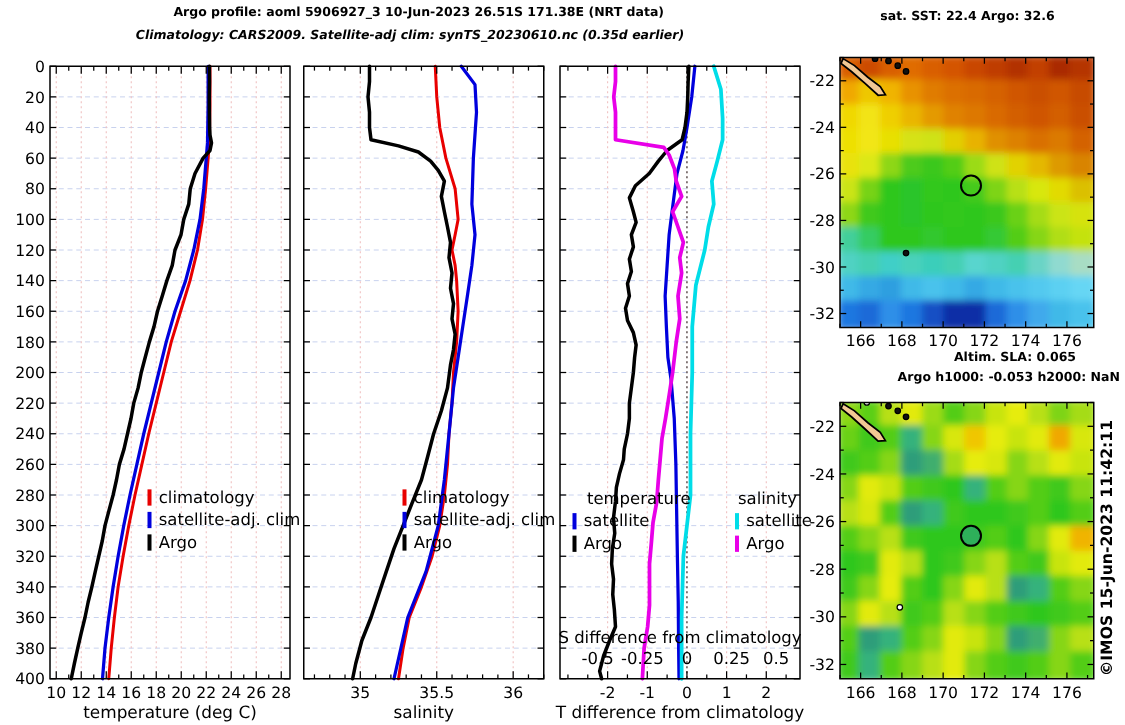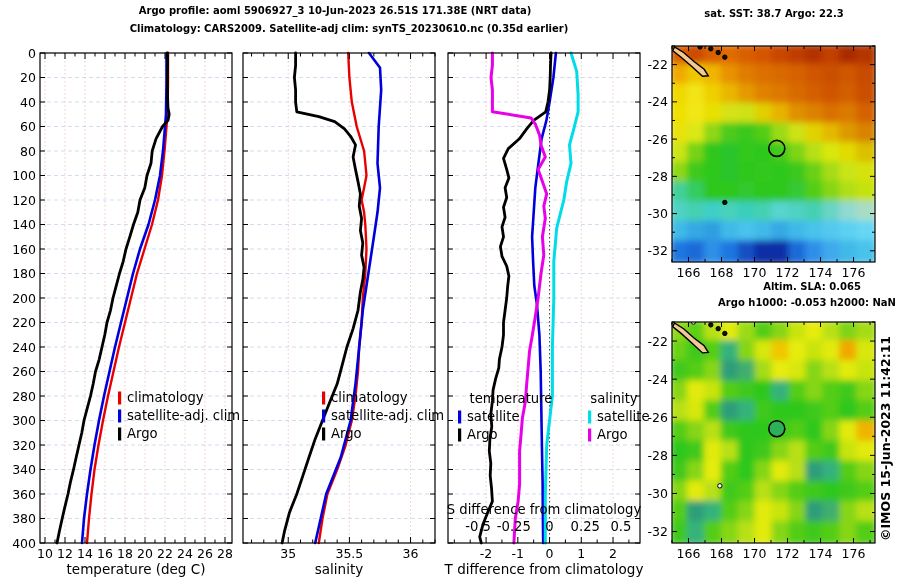--- a/index.html
+++ b/index.html
@@ -8,23 +8,23 @@
   .ttl{position:absolute;text-align:center;font-weight:bold;font-size:10px;color:#000;white-space:nowrap;}
   #watermark{position:absolute;left:766px;top:430px;width:240px;height:17px;
              transform:rotate(-90deg);text-align:center;font-weight:bold;font-size:12.5px;color:#000;white-space:nowrap;}
   svg text{font-family:"DejaVu Sans","Liberation Sans",sans-serif;fill:#000;}
 </style>
 </head>
 <body>
 
 <div id="page">
   <div class="ttl" style="left:10px;top:5px;width:650px;">Argo profile: aoml 5906927_3 10-Jun-2023 26.51S 171.38E (NRT data)</div>
-  <div class="ttl" style="left:24px;top:23px;width:650px;">Climatology: CARS2009. Satellite-adj clim: synTS_20230610.nc (0.35d earlier)</div>
+  <div class="ttl" style="left:3px;top:23px;width:650px;font-style:italic;">Climatology: CARS2009. Satellite-adj clim: synTS_20230610.nc (0.35d earlier)</div>
 
-  <div class="ttl" style="left:648px;top:8px;width:252px;">sat. SST: 38.7 Argo: 22.3</div>
+  <div class="ttl" style="left:648px;top:8px;width:252px;">sat. SST: 22.4 Argo: 32.6</div>
   <div class="ttl" style="left:686px;top:281px;width:252px;">Altim. SLA: 0.065</div>
   <div class="ttl" style="left:648px;top:297px;width:252px;margin-left:33px;">Argo h1000: -0.053 h2000: NaN</div>
 
   <div id="watermark">©IMOS 15-Jun-2023 11:42:11</div>
 
   <svg id="fig" width="900" height="580">
       <g>
         <line x1="40" y1="77.5" x2="232" y2="77.5" stroke="#c8d2ee" stroke-width="0.8" stroke-dasharray="4 3"></line>
         <line x1="40" y1="102" x2="232" y2="102" stroke="#c8d2ee" stroke-width="0.8" stroke-dasharray="4 3"></line>
         <line x1="40" y1="126.5" x2="232" y2="126.5" stroke="#c8d2ee" stroke-width="0.8" stroke-dasharray="4 3"></line>

